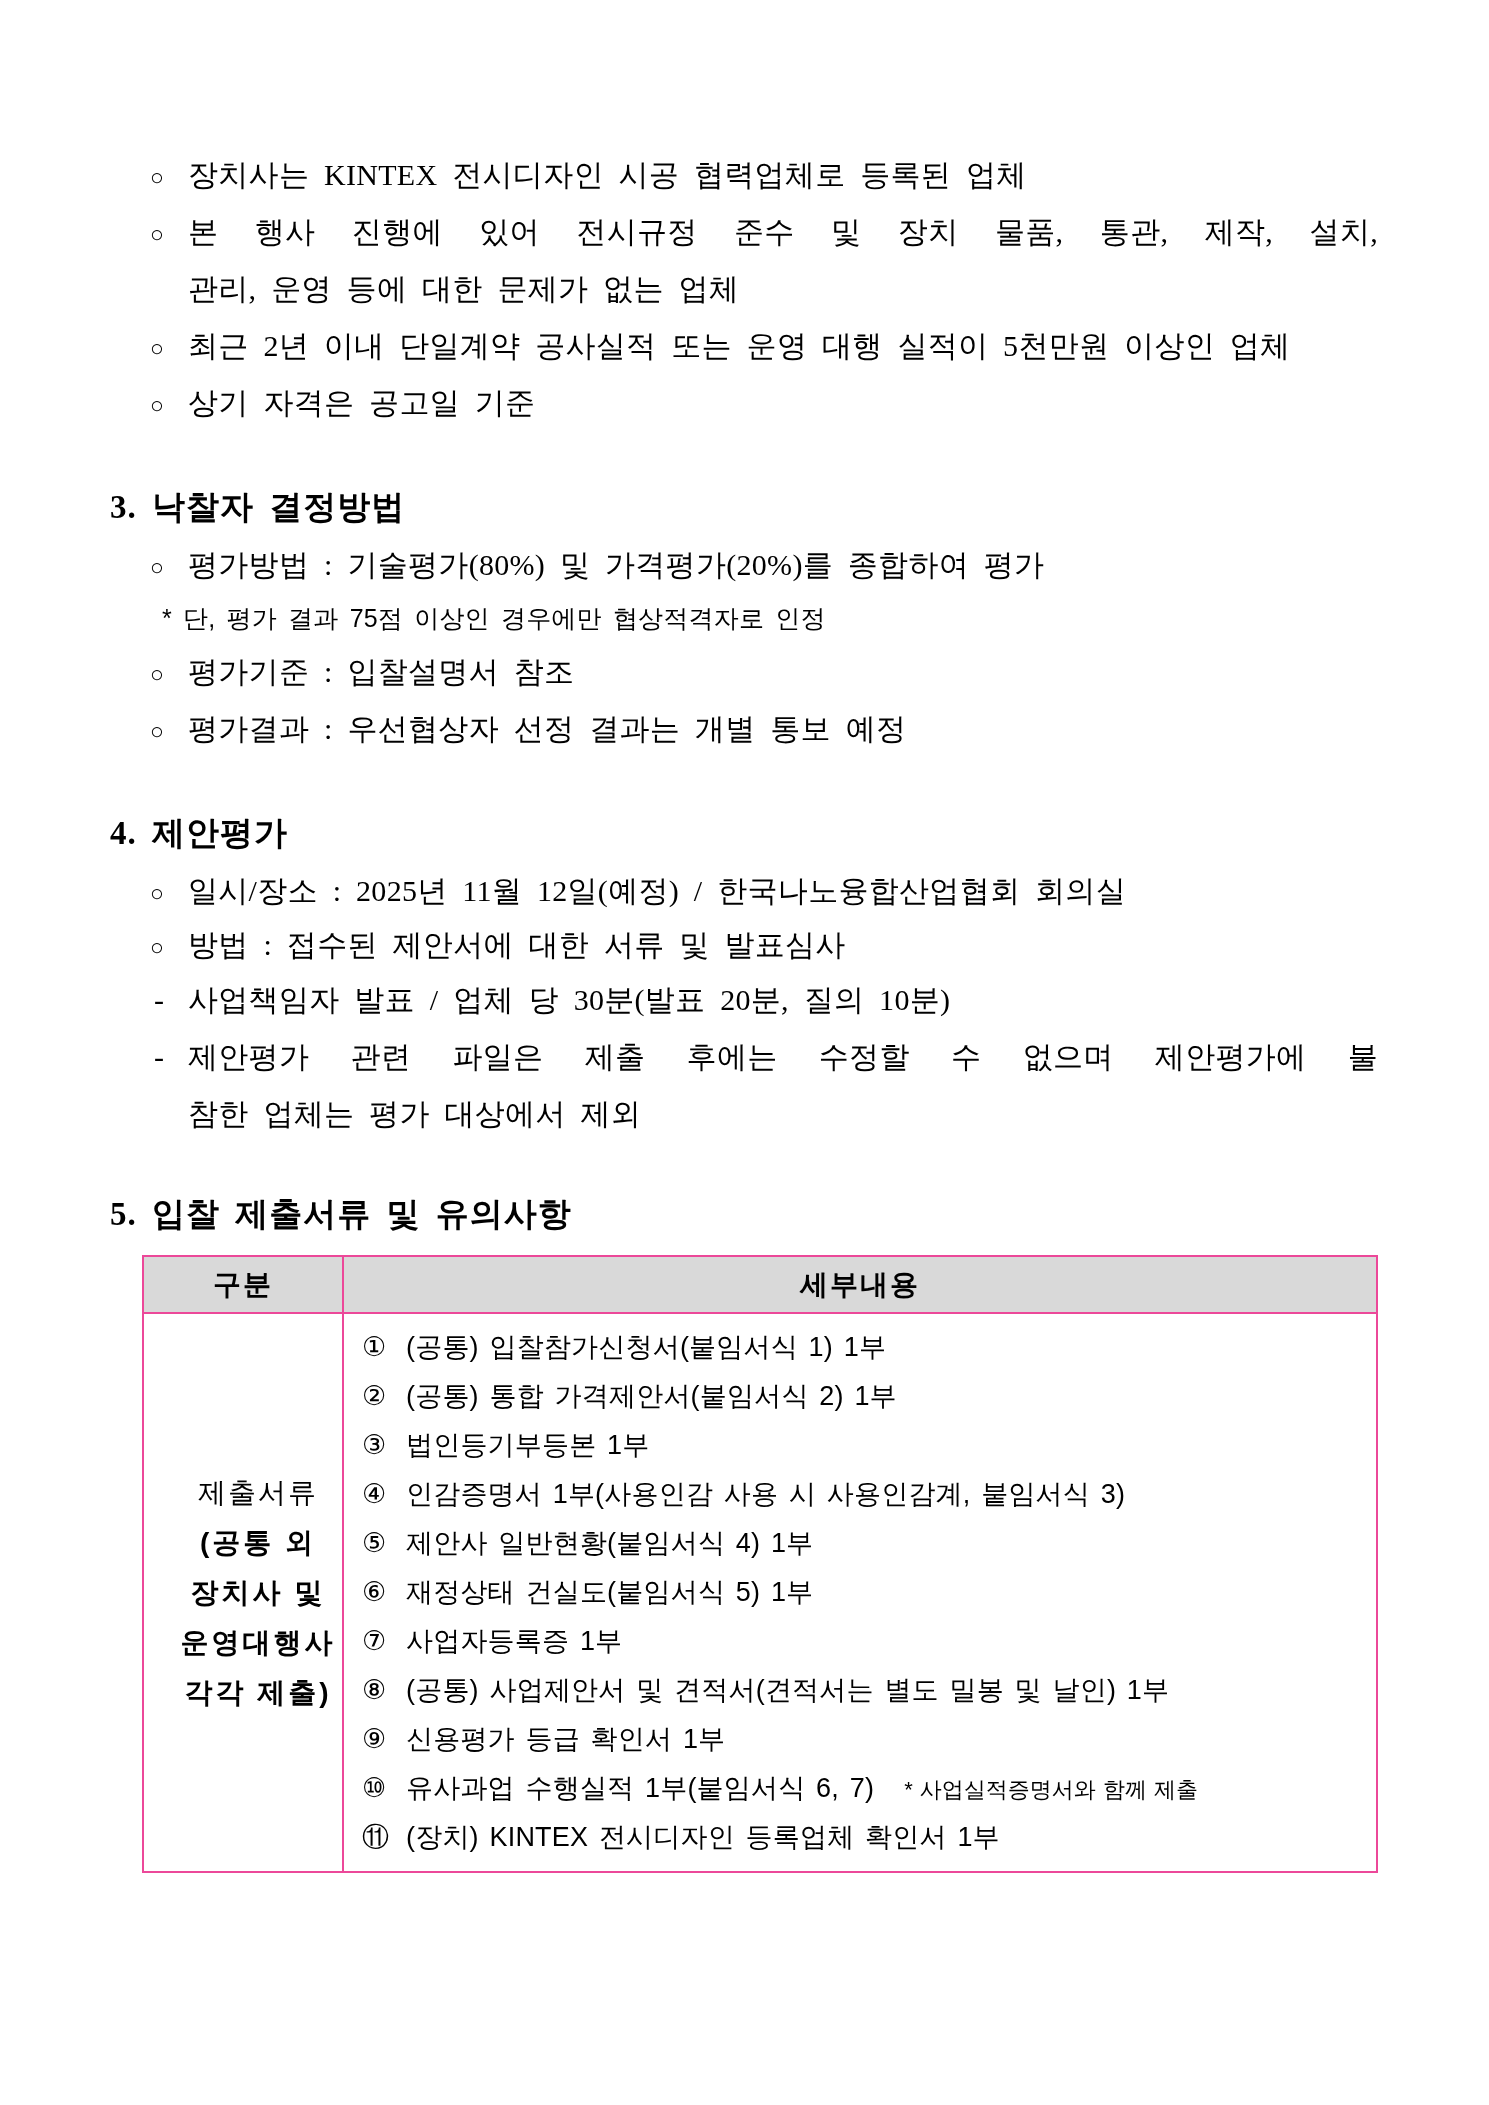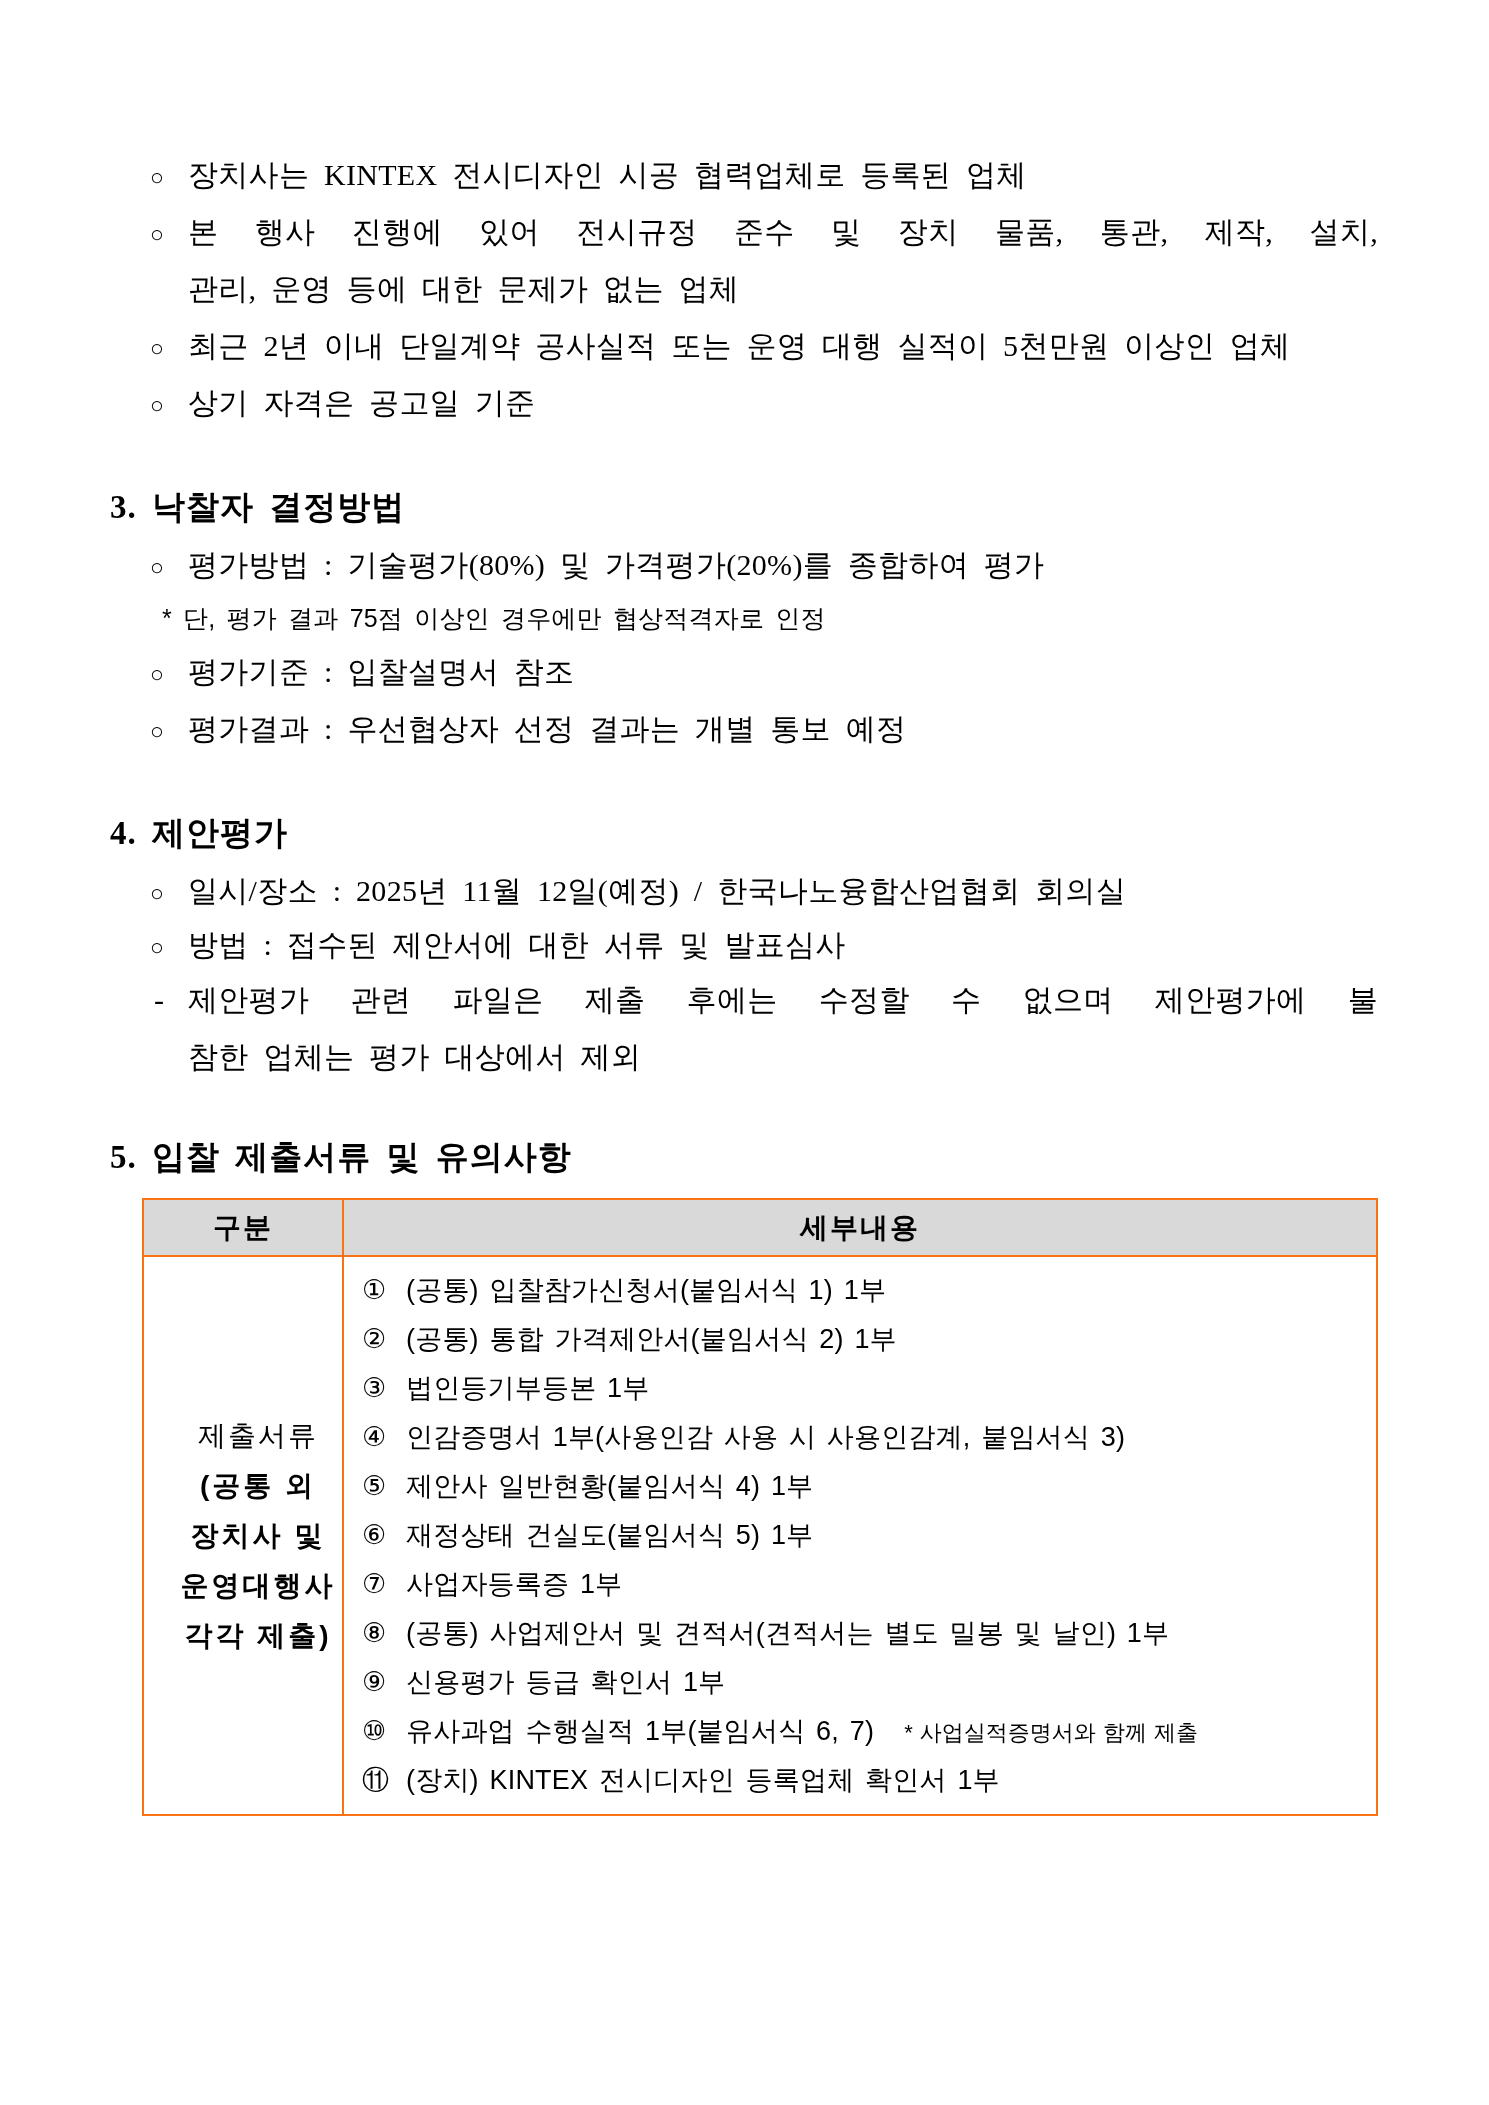--- a/index.html
+++ b/index.html
@@ -50,21 +50,21 @@
   }
 
   
   .doc-table {
     margin-left:32px; margin-top:12px;
     width:1236px;
     border-collapse:collapse;
     font-family:"Liberation Sans","DejaVu Sans",sans-serif;
     table-layout:fixed;
   }
-  .doc-table th, .doc-table td { border:2px solid #f97316; }
+  .doc-table th, .doc-table td { border:2px solid #ec4899; }
   .doc-table th {
     height:57px;
     background:#d9d9d9;
     font-size:28px; font-weight:700;
     letter-spacing:2px;
     text-align:center; vertical-align:middle;
   }
   .col-label { width:200px; }
   .cell-label {
     text-align:center; vertical-align:middle;
@@ -123,20 +123,23 @@
       <span class="marker">○</span><span>평가결과 : 우선협상자 선정 결과는 개별 통보 예정</span>
     </div>
 
     <div class="sec-title gap48">4. 제안평가</div>
     <div class="line b-line">
       <span class="marker">○</span><span>일시/장소 : 2025년 11월 12일(예정) / 한국나노융합산업협회 회의실</span>
     </div>
     <div class="line h52 b-line">
       <span class="marker">○</span><span>방법 : 접수된 제안서에 대한 서류 및 발표심사</span>
     </div>
+    <div class="line dash-line">
+      <span class="dash-marker">-</span><span>사업책임자 발표 / 업체 당 30분(발표 20분, 질의 10분)</span>
+    </div>
     <div class="line dash-line jst">
       <span class="dash-marker">-</span><span>제안평가 관련 파일은 제출 후에는 수정할 수 없으며 제안평가에 불</span>
     </div>
     <div class="line cont">
       <span>참한 업체는 평가 대상에서 제외</span>
     </div>
 
     <div class="sec-title gap44">5. 입찰 제출서류 및 유의사항</div>
 
     <table class="doc-table">

